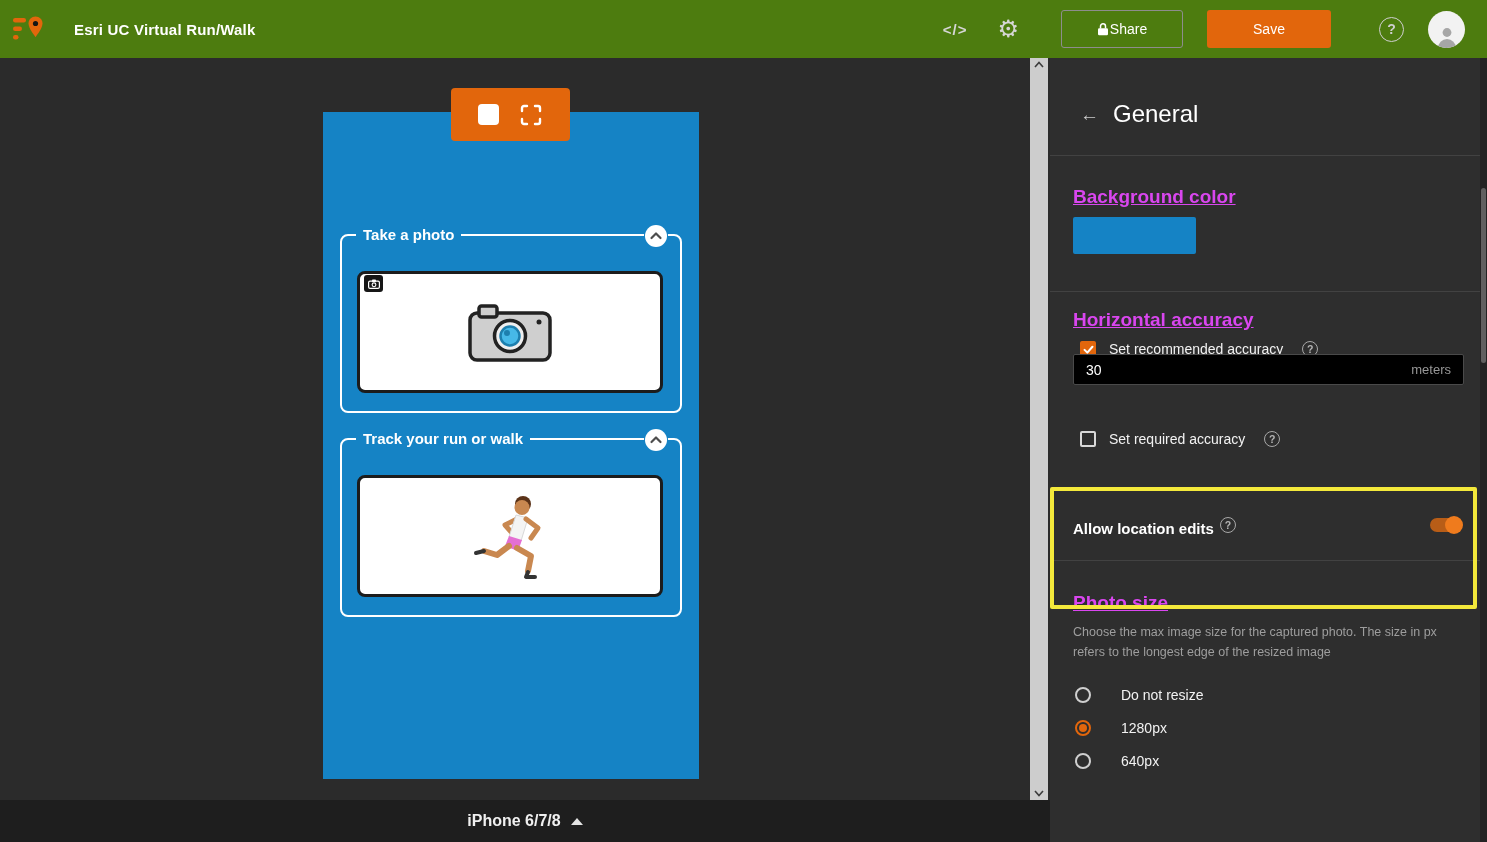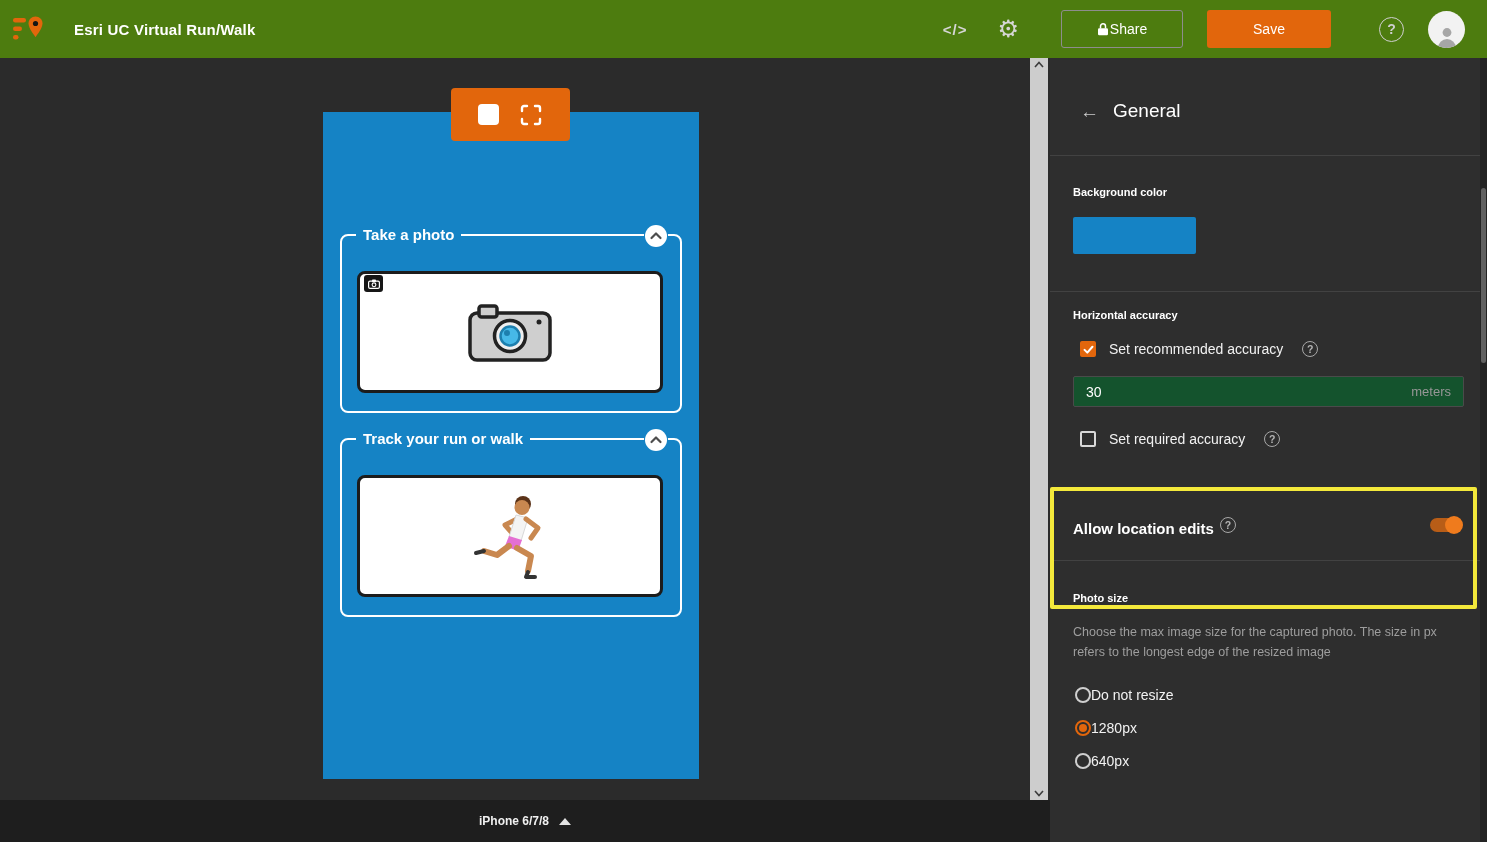--- a/index.html
+++ b/index.html
@@ -48,63 +48,63 @@
                display:flex; align-items:center; justify-content:center; }
 
   
   .canvas-scrollbar { position:absolute; left:1030px; top:0; width:18px; height:742px; background:#cdcdcd;
                       display:flex; flex-direction:column; justify-content:space-between; align-items:center; cursor:pointer; }
   .sb-arrow { padding:3px 0; display:flex; }
 
   
   .device-bar { position:absolute; left:0; top:800px; width:1050px; height:42px; background:#1e1e1e;
                 display:flex; align-items:center; justify-content:center; gap:10px; cursor:pointer; }
-  .device-label { color:#f0f0f0; font-size:12px; font-weight:bold; }
+  .device-label { color:#f0f0f0; font-size:16px; font-weight:bold; }
   .tri-up { width:0; height:0; border-left:6px solid transparent; border-right:6px solid transparent;
             border-bottom:7px solid #e3e3e3; }
 
   
   .panel { position:absolute; left:1050px; top:58px; width:430px; height:784px; background:#2e2e2e; }
   .panel .divider { position:absolute; left:0; width:430px; height:1px; background:#424242; }
   .back-row { position:absolute; left:30px; top:42px; display:flex; align-items:center; gap:14px; }
   .back-arrow { color:#cccccc; font-size:19px; cursor:pointer; line-height:1; }
-  .panel-title { color:#ffffff; font-size:19px; font-weight:normal; }
-
-  .p-heading { position:absolute; left:23px; color:#ffffff; font-size:11px; font-weight:bold; }
+  .panel-title { color:#ffffff; font-size:24px; font-weight:normal; }
+
+  .p-heading { position:absolute; left:23px; color:#d946ef; font-size:19px; font-weight:bold;text-decoration:underline; }
   .swatch { position:absolute; left:23px; top:159px; width:123px; height:37px; background:#1583c5; border-radius:2px; cursor:pointer; }
 
   .check-row { position:absolute; left:30px; display:flex; align-items:center; gap:13px; }
   .checkbox { width:16px; height:16px; border-radius:2px; border:2px solid #d8d8d8; background:transparent;
               display:inline-flex; align-items:center; justify-content:center; cursor:pointer; flex:none; }
   .checkbox.checked { background:#e2660c; border-color:#e2660c; }
   .checkbox svg { display:none; }
   .checkbox.checked svg { display:block; }
   .check-label { color:#f2f2f2; font-size:14px; }
   .mini-help { width:16px; height:16px; border:1.2px solid #a8a8a8; border-radius:50%; color:#b5b5b5;
                font-size:10.5px; font-weight:bold; display:inline-flex; align-items:center; justify-content:center;
                cursor:pointer; margin-left:6px; flex:none; }
 
-  .acc-input { position:absolute; left:23px; top:318px; width:391px; height:31px; background:#14532d;
+  .acc-input { position:absolute; left:23px; top:296px; width:391px; height:31px; background:#000000;
                border:1px solid #4a4a4a; border-radius:2px; display:flex; align-items:center;
                padding:0 12px; cursor:text; }
   .acc-value { color:#ffffff; font-size:14px; flex:1; }
   .acc-unit { color:#979797; font-size:13px; }
 
   .allow-row { position:absolute; left:23px; top:454px; width:391px; display:flex; align-items:center; }
   .allow-label { color:#ffffff; font-size:15px; font-weight:bold;margin-top:8px; }
   .allow-spacer { flex:1; }
   .switch { position:relative; width:32px; height:14px; border-radius:8px; background:#b85d17; cursor:pointer; flex:none; margin-right:2px; }
   .switch .knob { position:absolute; top:-2px; left:0; width:18px; height:18px; border-radius:50%; background:#ef7b1d; }
   .switch.on .knob { left:auto; right:-1px; }
 
   .photo-desc { position:absolute; left:23px; top:564px; width:392px; color:#9e9e9e; font-size:12.5px; line-height:1.6; }
   .photo-desc span { display:block; }
 
   .radio-group { position:absolute; left:25px; top:620px; }
-  .radio-row { display:flex; align-items:center; gap:0; height:33px; cursor:pointer; }
+  .radio-row { display:flex; align-items:center; gap:30px; height:33px; cursor:pointer; }
   .radio { position:relative; width:16px; height:16px; border:2px solid #cfcfcf; border-radius:50%; flex:none; }
   .radio.checked { border-color:#e2660c; }
   .radio.checked::after { content:""; position:absolute; left:50%; top:50%; width:8px; height:8px;
                           margin:-4px 0 0 -4px; border-radius:50%; background:#e2660c; }
   .radio-label { color:#f2f2f2; font-size:14px; }
 
   
   .highlight-box { position:absolute; left:0; top:429px; width:427px; height:122px;
                    border:4px solid #f4e93b; border-radius:2px; pointer-events:none; z-index:6; }
   .tooltip { position:absolute; left:66px; top:494px; width:258px; background:#0d0d0d; border-radius:3px;

